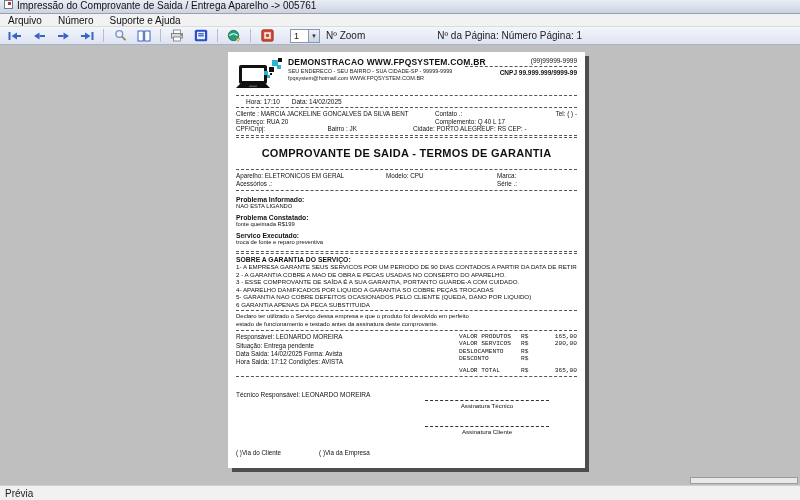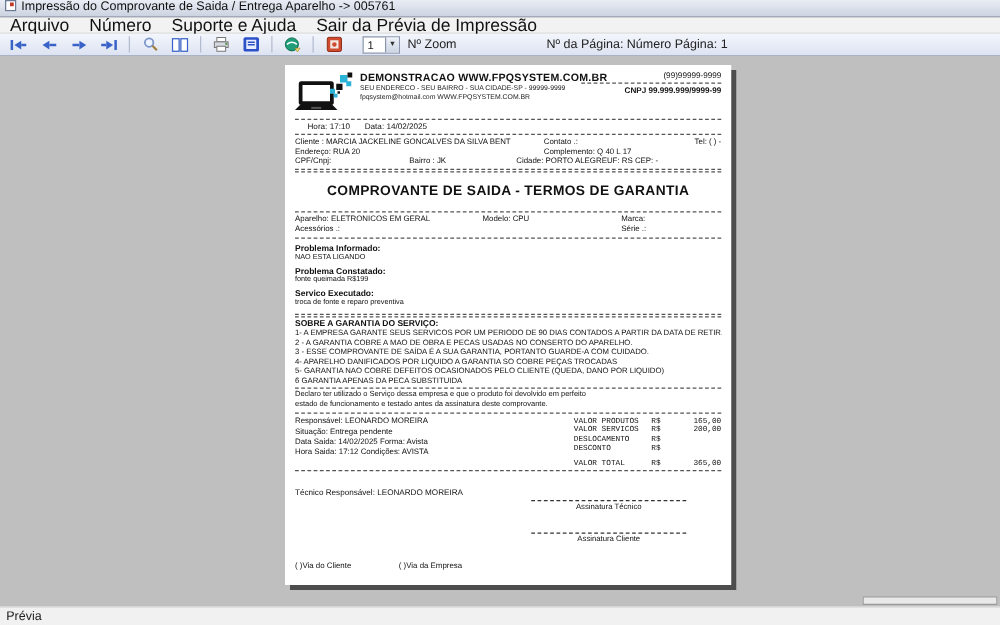--- a/index.html
+++ b/index.html
@@ -14,21 +14,21 @@
     background:linear-gradient(#e9edf5,#ccd3e0);
     border-bottom:1px solid #98a0b2;
     display:flex; align-items:flex-start; gap:4px; padding:0 4px;
     font-size:10px; color:#111;
   }
   .win-icon { width:9px; height:9px; background:#fff; border:1px solid #6b7a96; position:relative; }
   .win-icon::after { content:""; position:absolute; right:1px; top:1px; width:3px; height:3px; background:#c23b2a; }
   .menubar {
     position:absolute; top:14px; left:0; right:0; height:13px;
     background:#f2f2f2; border-bottom:1px solid #dcdcdc;
-    display:flex; align-items:center; font-size:14px; color:#111;
+    display:flex; align-items:center; font-size:10px; color:#111;
   }
   .menu-item { padding:0 8px; height:13px; line-height:13px; }
   .toolbar {
     position:absolute; top:27px; left:0; right:0; height:18px;
     background:linear-gradient(#f3f6fc,#dde3f1);
     border-bottom:1px solid #aab2c6;
     display:flex; align-items:center; gap:2px; padding:0 4px;
     font-size:10px; color:#222;
   }
   .tb-btn { width:22px; height:15px; display:flex; align-items:center; justify-content:center; border-radius:2px; }
@@ -98,21 +98,20 @@
 
 <div class="titlebar">
   <span class="win-icon"></span>
   <span>Impressão do Comprovante de Saida / Entrega Aparelho -&gt; 005761</span>
 </div>
 
 <div class="menubar">
   <span class="menu-item">Arquivo</span>
   <span class="menu-item">Número</span>
   <span class="menu-item">Suporte e Ajuda</span>
-  <span class="menu-item">Sair da Prévia de Impressão</span>
 </div>
 
 <div class="toolbar">
   <span class="tb-btn">
     <svg width="14" height="10" viewBox="0 0 14 10" fill="#3a63c8">
       <rect x="0.5" y="1" width="2" height="8"></rect>
         <polygon points="3.5,5 9,1.5 9,8.5"></polygon>
         <rect x="9" y="4" width="4" height="2"></rect>
     </svg>
   </span>

